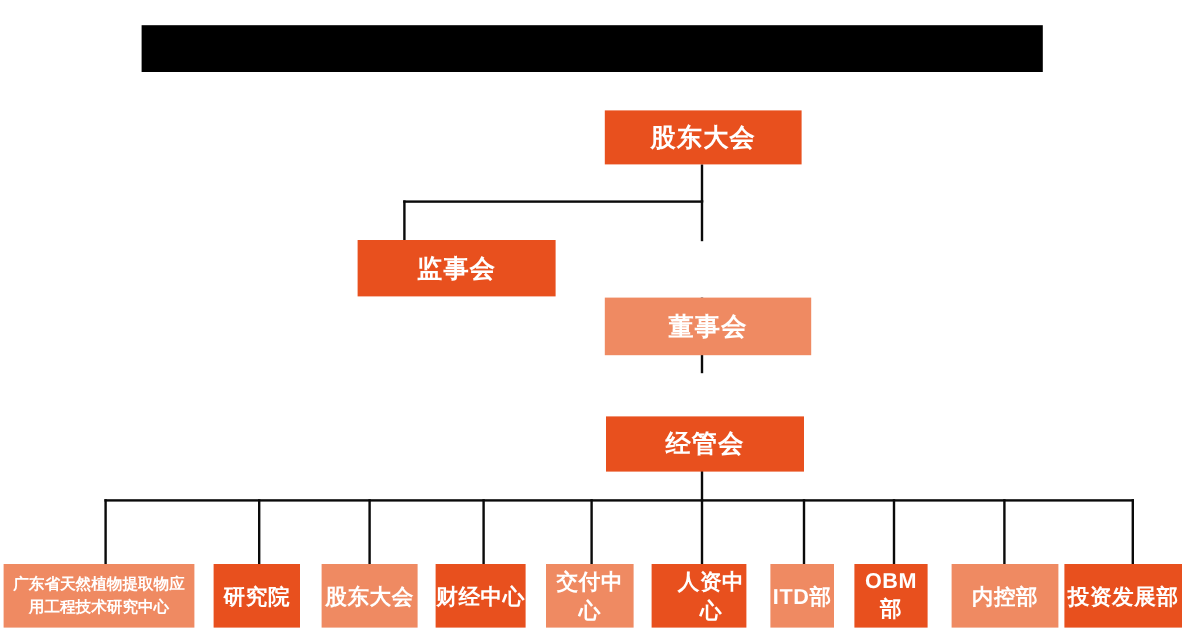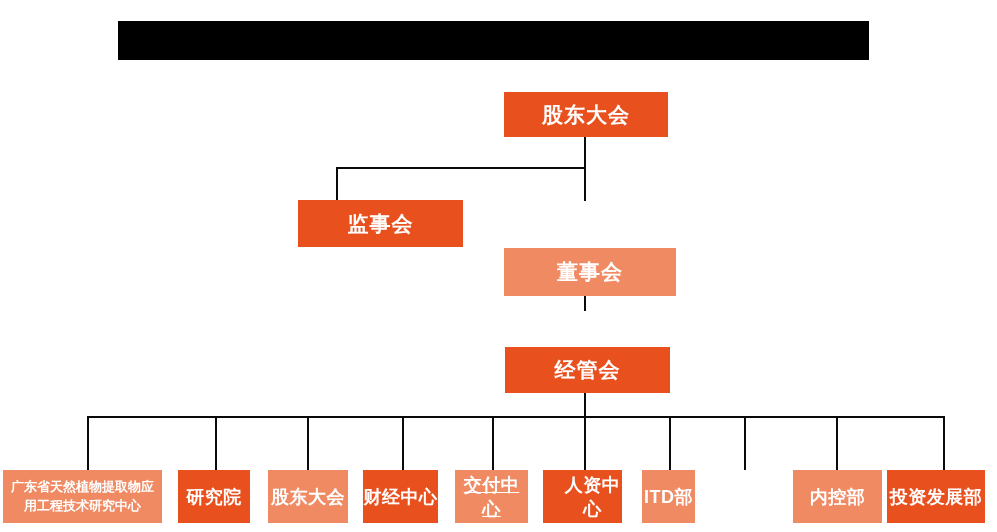--- a/index.html
+++ b/index.html
@@ -61,21 +61,21 @@
   .l-d7{left:669px;top:416px;height:54px;}
   .l-d8{left:744px;top:416px;height:54px;}
   .l-d9{left:836px;top:416px;height:54px;}
   .l-d10{left:943px;top:416px;height:54px;}
 
   
   .d1{left:3px;width:159px;}
   .d2{left:178px;width:72px;}
   .d3{left:268px;width:80px;}
   .d4{left:363px;width:75px;font-family:Liberation Serif, serif;}
-  .d5{left:455px;width:73px;text-decoration:underline;}
+  .d5{left:455px;width:73px;}
   .d6{left:543px;width:79px;padding-left:20px;}
   .d7{left:642px;width:53px;}
   .d8{left:712px;width:61px;}
   .d9{left:793px;width:89px;}
   .d10{left:887px;width:98px;}
 </style>
 </head>
 <body>
 
 <div class="stage">
@@ -127,20 +127,23 @@
   </div>
   <div class="node dept light d5">
     <span>交付中心</span>
   </div>
   <div class="node dept dark d6">
     <span>人资中心</span>
   </div>
   <div class="node dept light d7">
     <span>ITD部</span>
   </div>
+  <div class="node dept dark d8">
+    <span>OBM部</span>
+  </div>
   <div class="node dept light d9">
     <span>内控部</span>
   </div>
   <div class="node dept dark d10">
     <span>投资发展部</span>
   </div>
 
 </div>
 
 </body></html>

